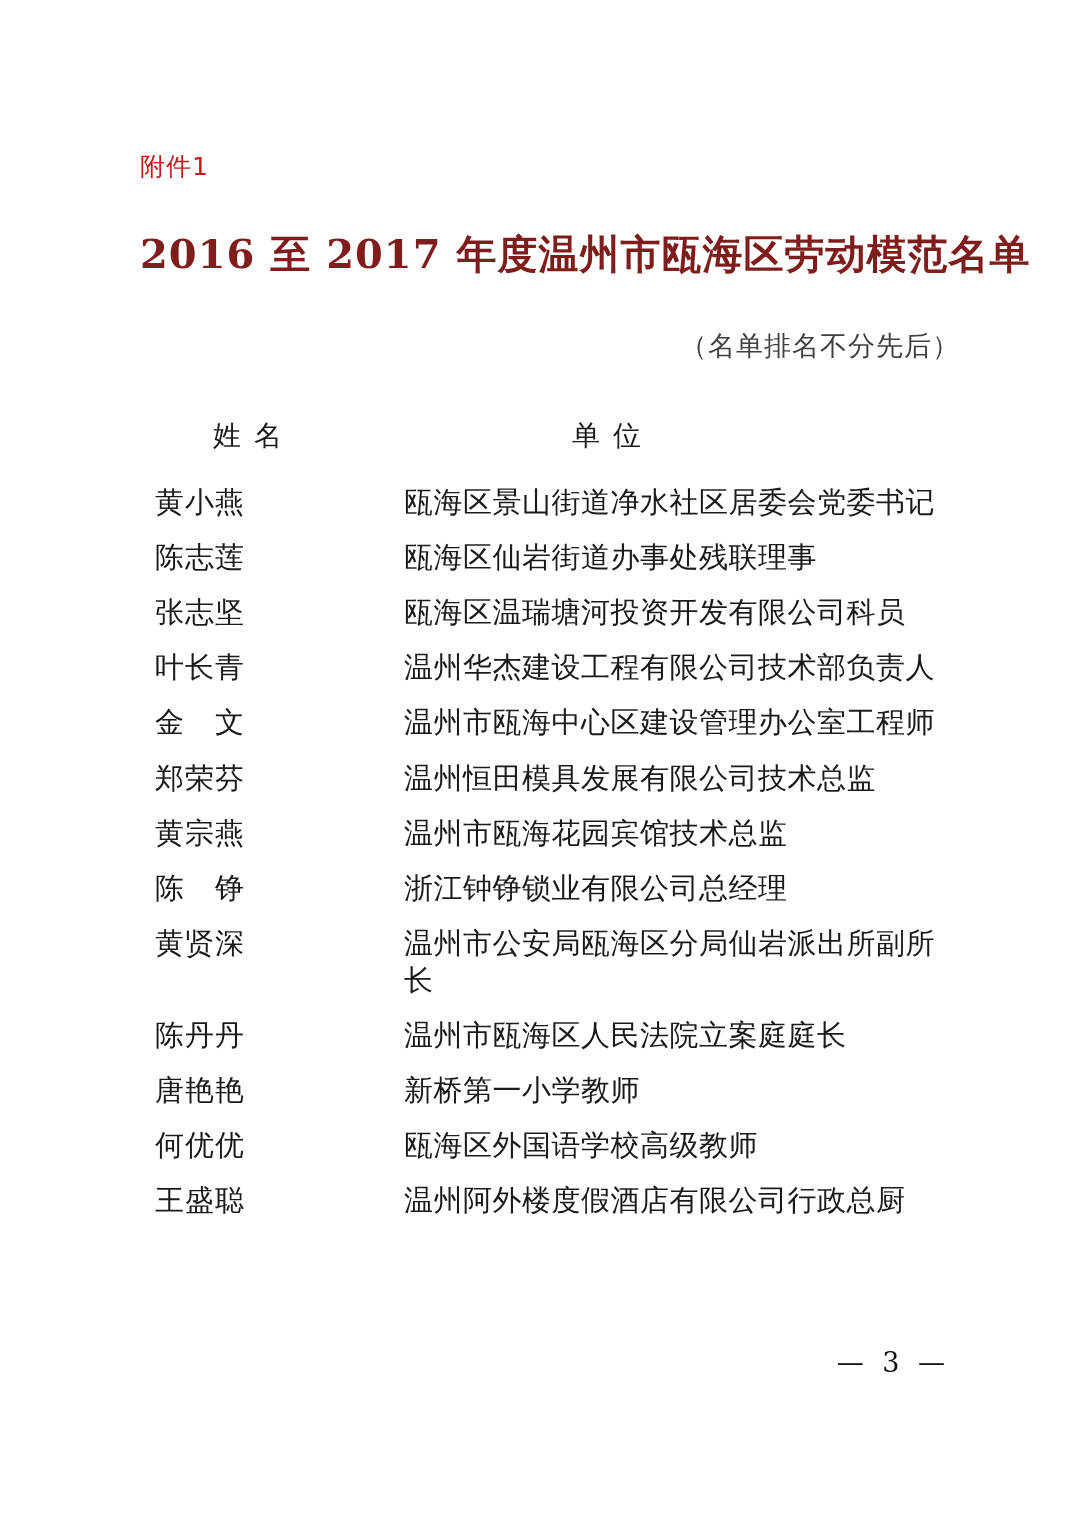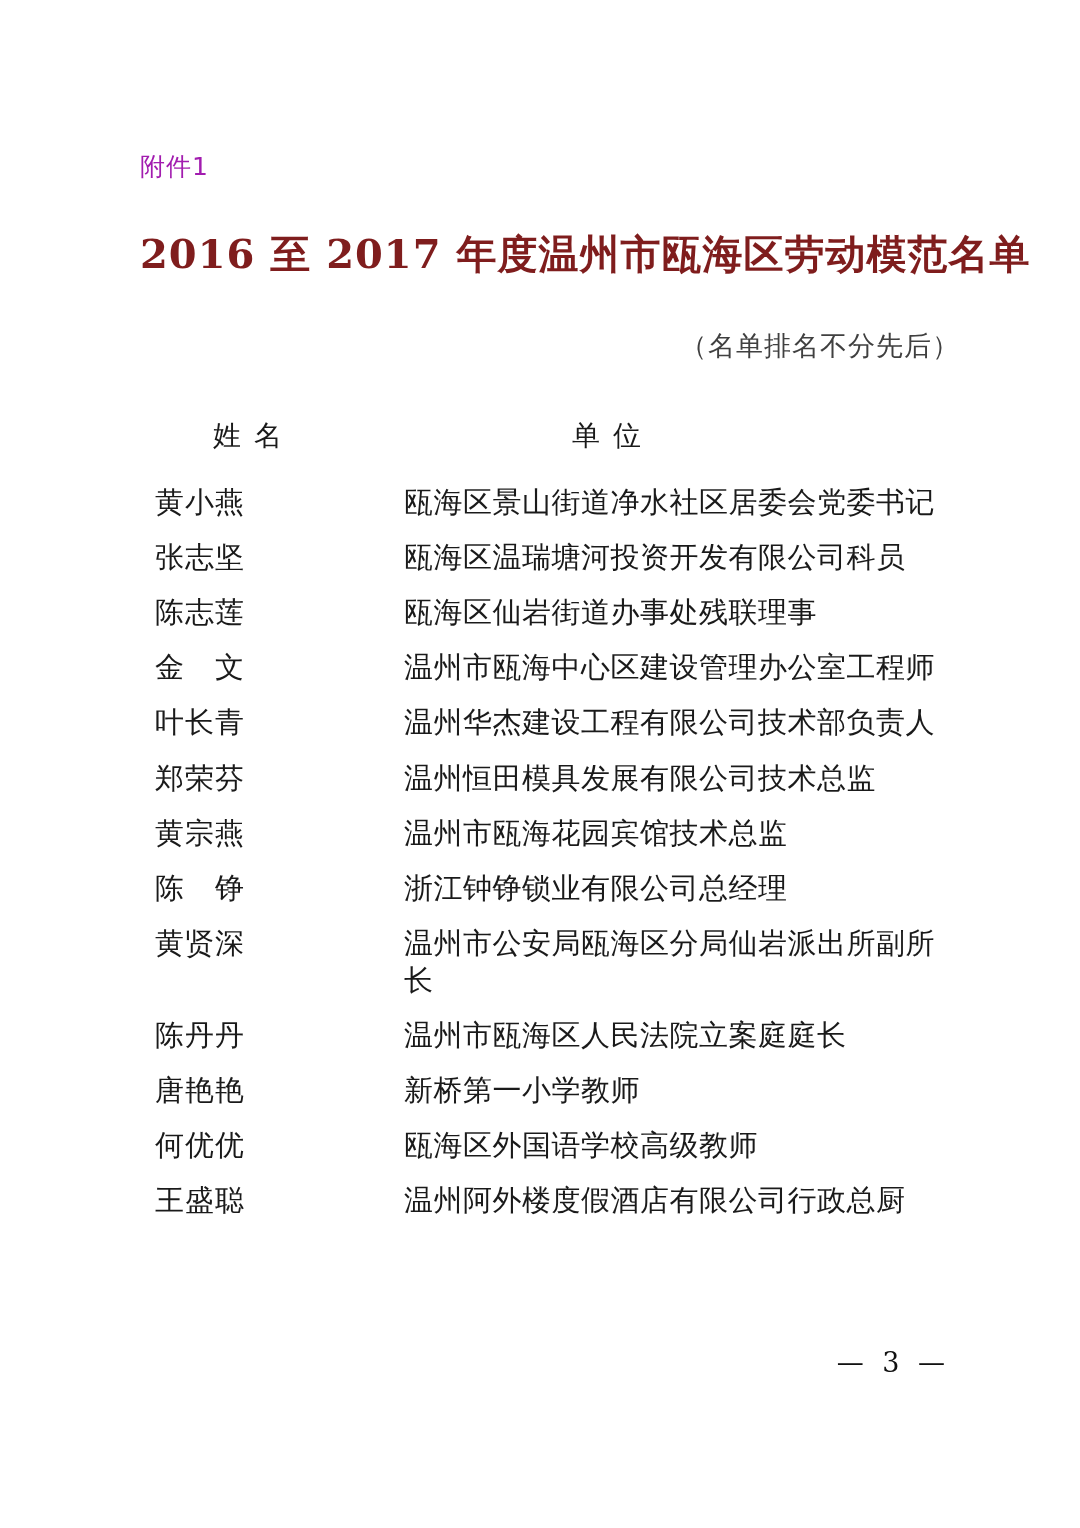--- a/index.html
+++ b/index.html
@@ -22,21 +22,21 @@
     width: 1080px;
     height: 1528px;
     box-sizing: border-box;
     padding: 150px 120px 0 140px;
   }
   .attachment-label {
     font-size: 25px;
     letter-spacing: 1px;
     font-family: "DejaVu Sans", "Liberation Sans", sans-serif;
     font-weight: 400;
-    color: #a21caf;
+    color: #b91c1c;
     margin-bottom: 44px;
   }
   .doc-title {
     text-align: center;
     font-size: 40px;
     font-weight: 700;
     letter-spacing: 1px;
     color: #7f1d1d;
     margin: 0 0 46px 0;
     white-space: nowrap;
@@ -113,34 +113,34 @@
         <th class="col-name">姓 名</th>
         <th class="col-unit">单 位</th>
       </tr>
     </thead>
     <tbody id="table-body">
     <tr>
           <td class="cell-name">黄小燕</td>
           <td class="cell-unit">瓯海区景山街道净水社区居委会党委书记</td>
         </tr>
         <tr>
+          <td class="cell-name">陈志莲</td>
+          <td class="cell-unit">瓯海区仙岩街道办事处残联理事</td>
+        </tr>
+        <tr>
           <td class="cell-name">张志坚</td>
           <td class="cell-unit">瓯海区温瑞塘河投资开发有限公司科员</td>
         </tr>
         <tr>
-          <td class="cell-name">陈志莲</td>
-          <td class="cell-unit">瓯海区仙岩街道办事处残联理事</td>
+          <td class="cell-name">叶长青</td>
+          <td class="cell-unit">温州华杰建设工程有限公司技术部负责人</td>
         </tr>
         <tr>
           <td class="cell-name">金　文</td>
           <td class="cell-unit">温州市瓯海中心区建设管理办公室工程师</td>
-        </tr>
-        <tr>
-          <td class="cell-name">叶长青</td>
-          <td class="cell-unit">温州华杰建设工程有限公司技术部负责人</td>
         </tr>
         <tr>
           <td class="cell-name">郑荣芬</td>
           <td class="cell-unit">温州恒田模具发展有限公司技术总监</td>
         </tr>
         <tr>
           <td class="cell-name">黄宗燕</td>
           <td class="cell-unit">温州市瓯海花园宾馆技术总监</td>
         </tr>
         <tr>

